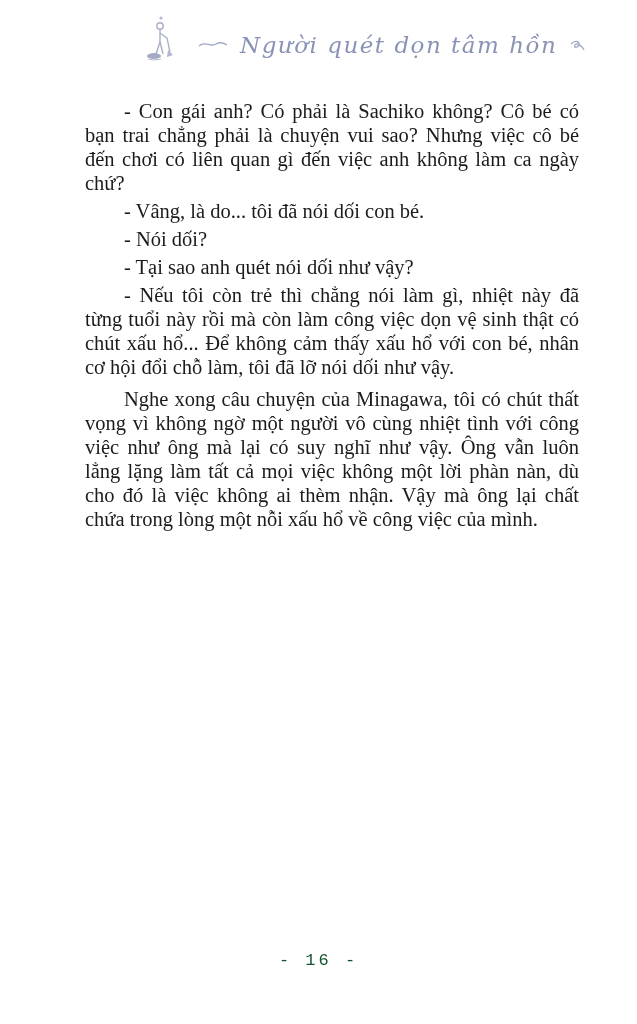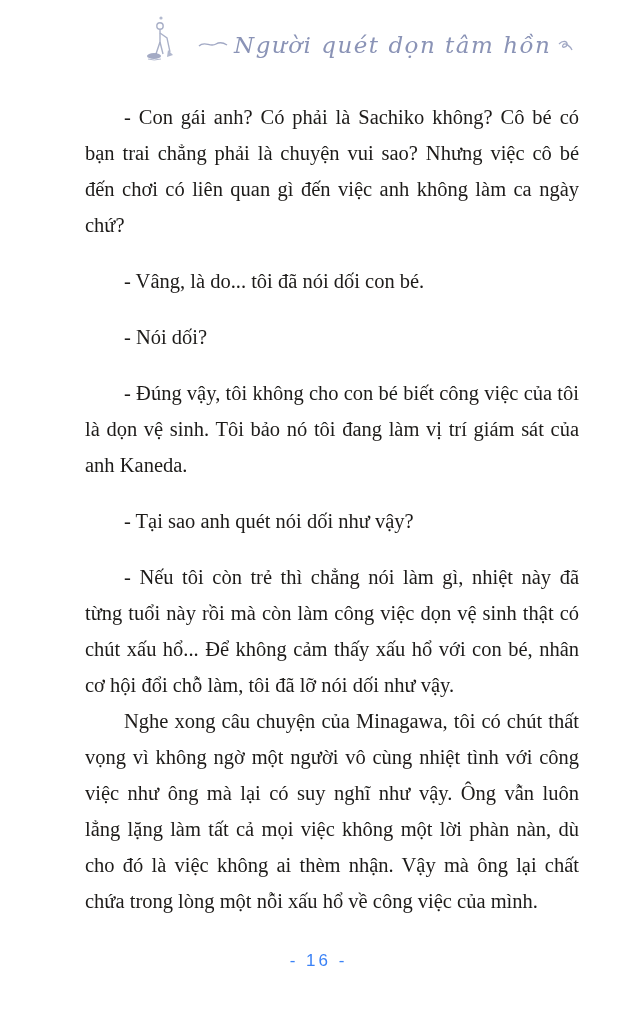--- a/index.html
+++ b/index.html
@@ -22,67 +22,67 @@
     top: 8px;
     left: 140px;
     display: flex;
     align-items: center;
     gap: 12px;
   }
   .header-icon { opacity: 0.75; }
   .running-title-wrap {
     display: flex;
     align-items: center;
-    gap: 6px;
+    gap: 12px;
     margin-top: 14px;
   }
   .running-title {
     font-family: "DejaVu Serif", serif;
     font-style: italic;
     font-size: 23px;
     letter-spacing: 1.5px;
     color: #8a93b6;
     white-space: nowrap;
   }
   .flourish { opacity: 0.8; }
 
   
   .text-block {
     position: absolute;
     top: 99px;
     left: 85px;
     width: 494px;
     font-size: 20.5px;
-    line-height: 36px;
+    line-height: 24px;
     color: #1d1b19;
     text-align: justify;
   }
   .text-block p {
     margin: 0;
     padding: 0;
     text-indent: 39px;
   }
-  .text-block p.dialogue { margin-top: 20px; }
+  .text-block p.dialogue { margin-top: 4px; }
   .text-block p.dialogue:first-child { margin-top: 0; }
-  .text-block p.narrative { margin-top: 0; }
+  .text-block p.narrative { margin-top: 8px; }
 
   
   .footer {
     position: absolute;
     top: 951px;
     left: 0;
     width: 100%;
     text-align: center;
   }
   .page-number {
-    font-family: Liberation Sans, sans-serif;
+    font-family: Liberation Mono, monospace;
     font-size: 17px;
     font-weight: 400;
     letter-spacing: 3px;
-    color: #3b82f6;
+    color: #14532d;
   }
 </style>
 </head>
 <body>
 
 <div class="page">
 
   <div class="header">
     <span class="header-icon">
       <svg width="46" height="56" viewBox="0 0 46 56" fill="none">
@@ -104,21 +104,20 @@
       <svg class="flourish" width="16" height="14" viewBox="0 0 16 14" fill="none">
         <path d="M2 6 C6 2, 11 3, 10 7 C9 10, 4 10, 6 7 C8 4, 13 8, 15 12" stroke="#8a93b6" stroke-width="1.3" fill="none"></path>
       </svg>
     </span>
   </div>
 
   <div class="text-block">
     <p class="dialogue">- Con gái anh? Có phải là Sachiko không? Cô bé có bạn trai chẳng phải là chuyện vui sao? Nhưng việc cô bé đến chơi có liên quan gì đến việc anh không làm ca ngày chứ?</p>
     <p class="dialogue">- Vâng, là do... tôi đã nói dối con bé.</p>
     <p class="dialogue">- Nói dối?</p>
-    <p class="dialogue">- Đúng vậy, tôi không cho con bé biết công việc của tôi là dọn vệ sinh. Tôi bảo nó tôi đang làm vị trí giám sát của anh Kaneda.</p>
     <p class="dialogue">- Tại sao anh quét nói dối như vậy?</p>
     <p class="dialogue">- Nếu tôi còn trẻ thì chẳng nói làm gì, nhiệt này đã từng tuổi này rồi mà còn làm công việc dọn vệ sinh thật có chút xấu hổ... Để không cảm thấy xấu hổ với con bé, nhân cơ hội đổi chỗ làm, tôi đã lỡ nói dối như vậy.</p>
     <p class="narrative">Nghe xong câu chuyện của Minagawa, tôi có chút thất vọng vì không ngờ một người vô cùng nhiệt tình với công việc như ông mà lại có suy nghĩ như vậy. Ông vẫn luôn lẳng lặng làm tất cả mọi việc không một lời phàn nàn, dù cho đó là việc không ai thèm nhận. Vậy mà ông lại chất chứa trong lòng một nỗi xấu hổ về công việc của mình.</p>
   </div>
 
   <div class="footer">
     <span class="page-number">- 16 -</span>
   </div>
 
 </div>

